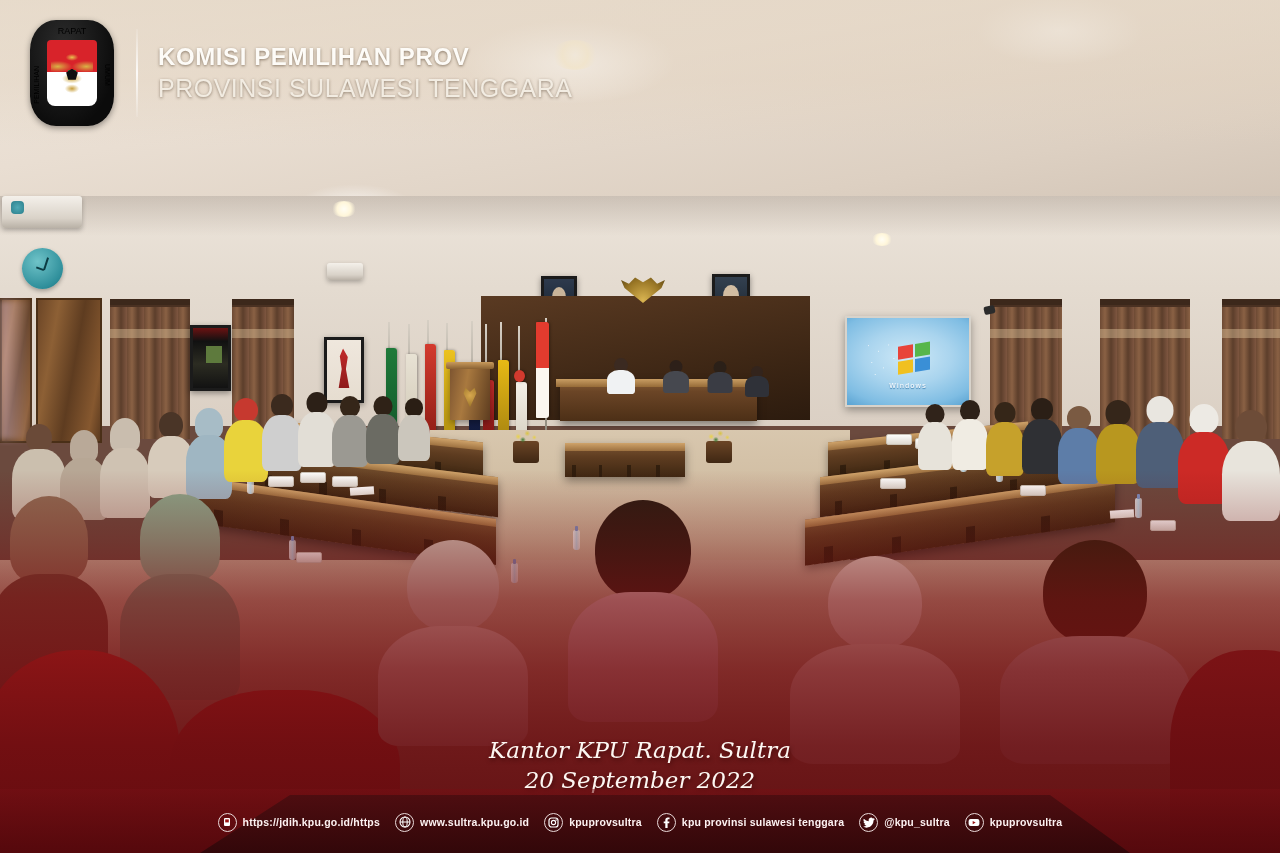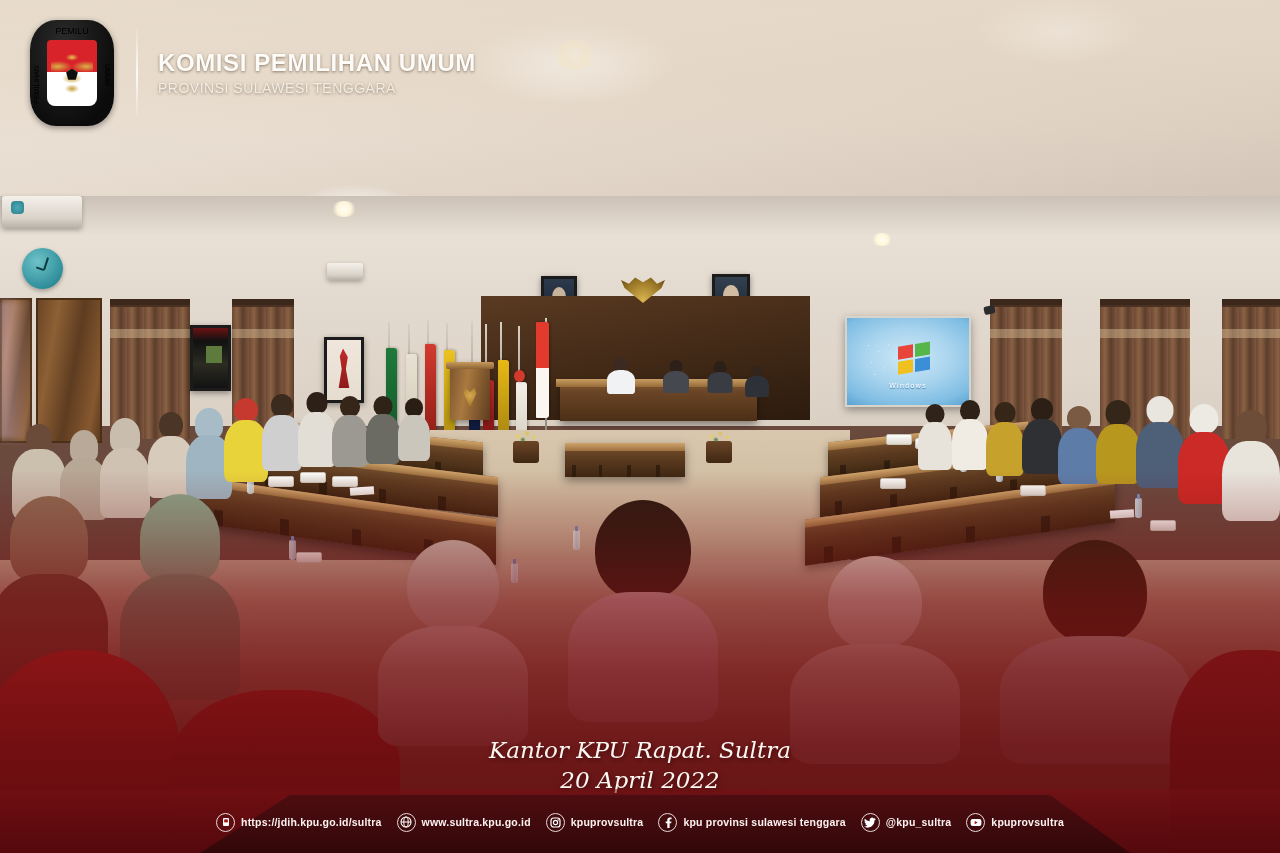--- a/index.html
+++ b/index.html
@@ -427,21 +427,21 @@
     width:2px; height:88px; margin:0 20px 0 22px;
     background:linear-gradient(180deg,rgba(255,255,255,.1),rgba(255,255,255,.85),rgba(255,255,255,.1));
     flex:0 0 auto;
   }
   .hdr-text{ display:flex; flex-direction:column; gap:3px; }
   .hdr-text .l1{
     font-size:24px; font-weight:bold; color:#fdfbf7; letter-spacing:.6px;
     text-shadow:0 1px 3px rgba(60,40,20,.55);
   }
   .hdr-text .l2{
-    font-size:14px; color:#f2ece2; letter-spacing:.5px;
+    font-size:25px; color:#f2ece2; letter-spacing:.5px;
     text-shadow:0 1px 3px rgba(60,40,20,.5);
   }
 
   .bako-logo{
     position:absolute; right:20px; top:12px; width:120px; height:112px;
   }
   .bako-logo .arcs{
     position:absolute; left:8px; top:4px; width:104px; height:86px;
   }
   .bako-logo .arcs i{
@@ -831,58 +831,58 @@
     <div class="person" style="left:1170px; top:650px; width:170px; height:210px;">
       <div class="body" style="top:0; width:170px; height:210px; background:#8d2320; border-radius:44% 44% 0 0;"></div>
     </div>
   </div>
 
   <div class="header-overlay"></div>
   <div class="red-overlay"></div>
 
   <div class="hdr">
     <div class="kpu-emblem">
-      <div class="t-top">PEMILU</div>
+      <div class="t-top">RAPAT</div>
       <div class="t-left">PEMILIHAN</div>
       <div class="t-right">UMUM</div>
       <div class="shield">
         <div class="garuda">
           <div class="greenpad"></div>
         </div>
       </div>
     </div>
 
     <div class="hdr-divider"></div>
 
     <div class="hdr-text">
-      <div class="l1">KOMISI PEMILIHAN UMUM</div>
+      <div class="l1">KOMISI PEMILIHAN PROV</div>
       <div class="l2">PROVINSI SULAWESI TENGGARA</div>
     </div>
 
   </div>
 
 
   <div class="subtitle">
     <div class="sline">Kantor KPU Rapat. Sultra</div>
-    <div class="sline">20 April 2022</div>
+    <div class="sline">20 September 2022</div>
   </div>
 
   <div class="footer">
     <div class="band"></div>
     <div class="diag"></div>
     <div class="inner">
 
       <div class="fitem">
         <span class="ic">
           <svg width="10" height="10" viewBox="0 0 10 10">
               <rect x="2" y="1" width="6" height="8" rx="1" fill="#fff"></rect>
               <rect x="3.2" y="2.4" width="3.6" height="3" fill="#9b1414"></rect>
             </svg>
         </span>
-        <span class="lbl">https://jdih.kpu.go.id/sultra</span>
+        <span class="lbl">https://jdih.kpu.go.id/https</span>
       </div>
 
       <div class="fitem">
         <span class="ic">
           <svg width="12" height="12" viewBox="0 0 12 12">
               <circle cx="6" cy="6" r="5" fill="none" stroke="#fff" stroke-width="1.1"></circle>
               <ellipse cx="6" cy="6" rx="2.2" ry="5" fill="none" stroke="#fff" stroke-width="1"></ellipse>
               <line x1="1" y1="6" x2="11" y2="6" stroke="#fff" stroke-width="1"></line>
             </svg>
         </span>

